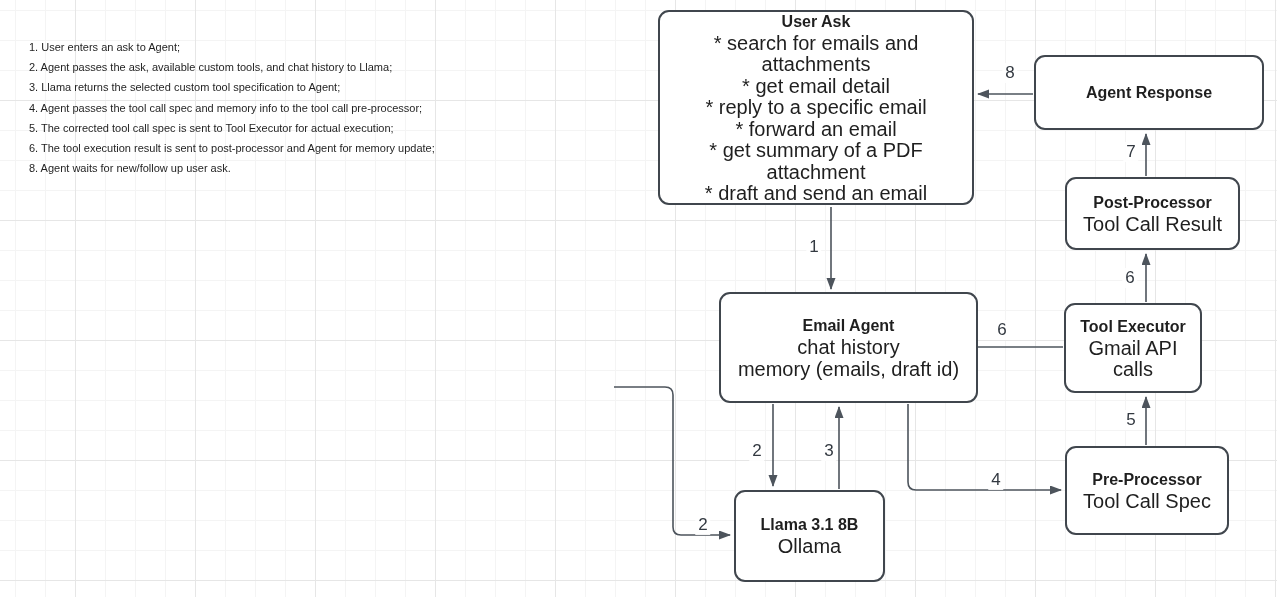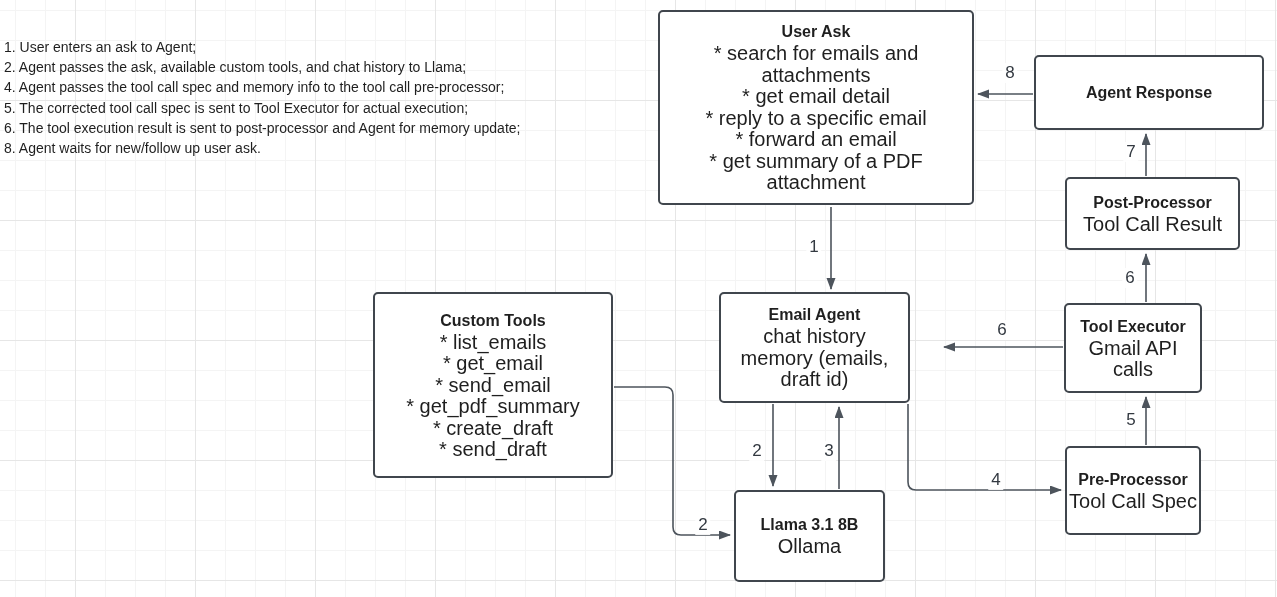--- a/index.html
+++ b/index.html
@@ -12,28 +12,28 @@
     background-image:
       linear-gradient(90deg, #e6e6e6 1px, transparent 1px),
       linear-gradient(#e6e6e6 1px, transparent 1px),
       linear-gradient(90deg, #f4f4f4 1px, transparent 1px),
       linear-gradient(#f4f4f4 1px, transparent 1px);
     background-size:120px 120px,120px 120px,30px 30px,30px 30px;
     background-position:75px 0px,0px 100px,15px 0px,0px 10px;
     color:#1f1f1f;
   }
   .notes{
-    position:absolute; left:4px; top:37px;
-    font-size:14px; line-height:20.2px; white-space:nowrap;
+    position:absolute; left:29px; top:37px;
+    font-size:11px; line-height:20.2px; white-space:nowrap;
   }
   .node{
     position:absolute;
     background:#ffffff;
     border:2px solid #40464d;
-    border-radius:5px;
+    border-radius:11px;
     box-sizing:border-box;
     display:flex; flex-direction:column;
     align-items:center; justify-content:center;
     text-align:center;
   }
   .node .title{font-weight:bold; font-size:16px; line-height:22px;}
   .node .line{font-size:20px; line-height:21.5px;}
   svg.wires{position:absolute; left:0; top:0; pointer-events:none;}
   .edge-label{
     position:absolute;
@@ -64,69 +64,62 @@
       <path d="M908,404 L908,482 Q908,490 916,490 L1061,490" marker-end="url(#arr)"></path>
       <path d="M773,404 L773,486" marker-end="url(#arr)"></path>
       <path d="M839,489 L839,407" marker-end="url(#arr)"></path>
       <path d="M614,387 L665,387 Q673,387 673,395 L673,527 Q673,535 681,535 L730,535" marker-end="url(#arr)"></path>
     </g>
   </svg>
 
   <div class="notes">
     <div>1. User enters an ask to Agent;</div>
     <div>2. Agent passes the ask, available custom tools, and chat history to Llama;</div>
+    <div>3. Llama returns the selected custom tool specification to Agent;</div>
     <div>4. Agent passes the tool call spec and memory info to the tool call pre-processor;</div>
     <div>5. The corrected tool call spec is sent to Tool Executor for actual execution;</div>
     <div>6. The tool execution result is sent to post-processor and Agent for memory update;</div>
     <div>8. Agent waits for new/follow up user ask.</div>
   </div>
 
   <div class="node" style="left:658px; top:10px; width:316px; height:195px;">
     <div class="title">User Ask</div>
     <div class="line">* search for emails and attachments</div>
     <div class="line">* get email detail</div>
     <div class="line">* reply to a specific email</div>
     <div class="line">* forward an email</div>
     <div class="line">* get summary of a PDF attachment</div>
+    <div class="line">* draft and send an email</div>
   </div>
 
   <div class="node" style="left:1065px; top:177px; width:175px; height:73px;">
     <div class="title">Post-Processor</div>
     <div class="line">Tool Call Result</div>
   </div>
 
   <div class="node" style="left:1034px; top:55px; width:230px; height:75px;">
     <div class="title">Agent Response</div>
   </div>
 
   <div class="node" style="left:1064px; top:303px; width:138px; height:90px;justify-content:center;">
     <div class="title">Tool Executor</div>
     <div class="line">Gmail API calls</div>
   </div>
 
-  <div class="node" style="left:1065px; top:446px; width:136px; height:89px;">
+  <div class="node" style="left:1065px; top:446px; width:164px; height:89px;">
     <div class="title">Pre-Processor</div>
     <div class="line">Tool Call Spec</div>
   </div>
 
-  <div class="node" style="left:719px; top:292px; width:191px; height:111px;">
+  <div class="node" style="left:719px; top:292px; width:259px; height:111px;">
     <div class="title">Email Agent</div>
     <div class="line">chat history</div>
     <div class="line">memory (emails, draft id)</div>
   </div>
 
-  <div class="node" style="left:373px; top:292px; width:240px; height:186px;">
-    <div class="title">Custom Tools</div>
-    <div class="line">* list_emails</div>
-    <div class="line">* get_email</div>
-    <div class="line">* send_email</div>
-    <div class="line">* get_pdf_summary</div>
-    <div class="line">* create_draft</div>
-    <div class="line">* send_draft</div>
-  </div>
 
   <div class="node" style="left:734px; top:490px; width:151px; height:92px;">
     <div class="title">Llama 3.1 8B</div>
     <div class="line">Ollama</div>
   </div>
 
   <div class="edge-label" style="left:814px; top:247px;">1</div>
   <div class="edge-label" style="left:757px; top:451px;">2</div>
   <div class="edge-label" style="left:703px; top:525px;">2</div>
   <div class="edge-label" style="left:829px; top:451px;">3</div>

